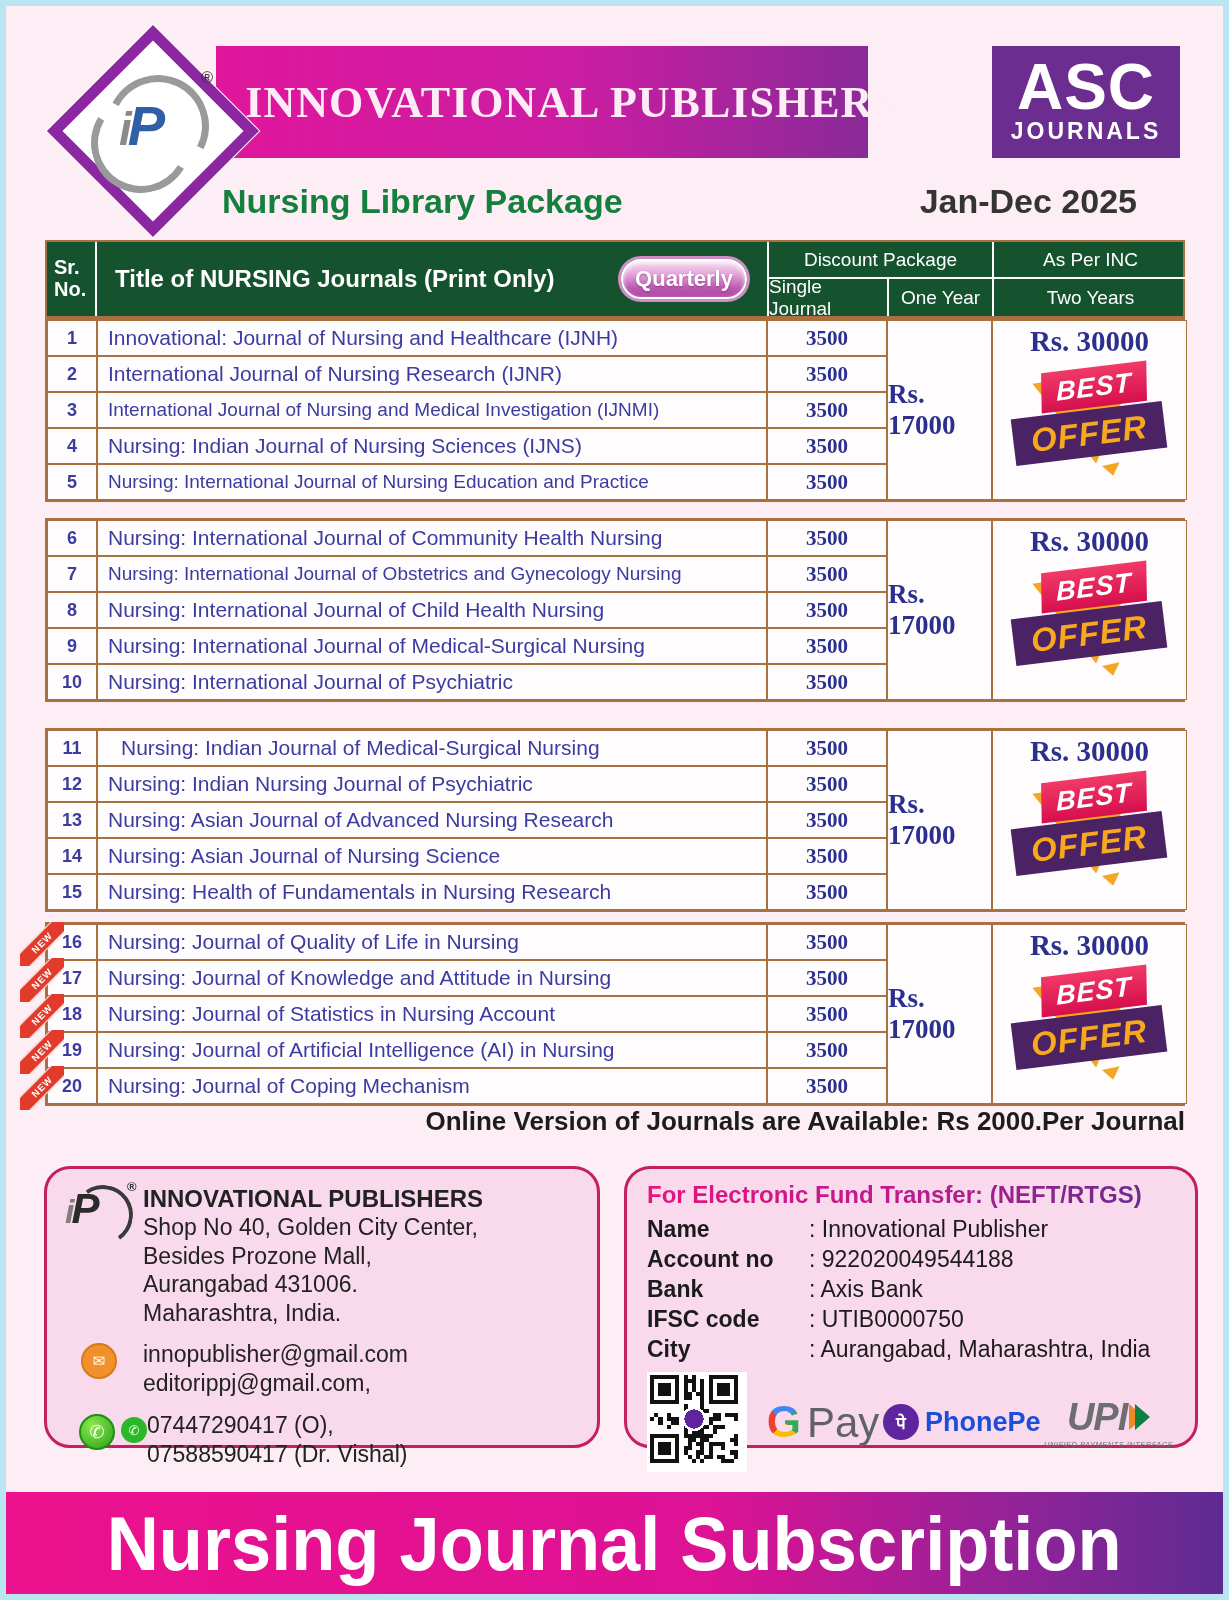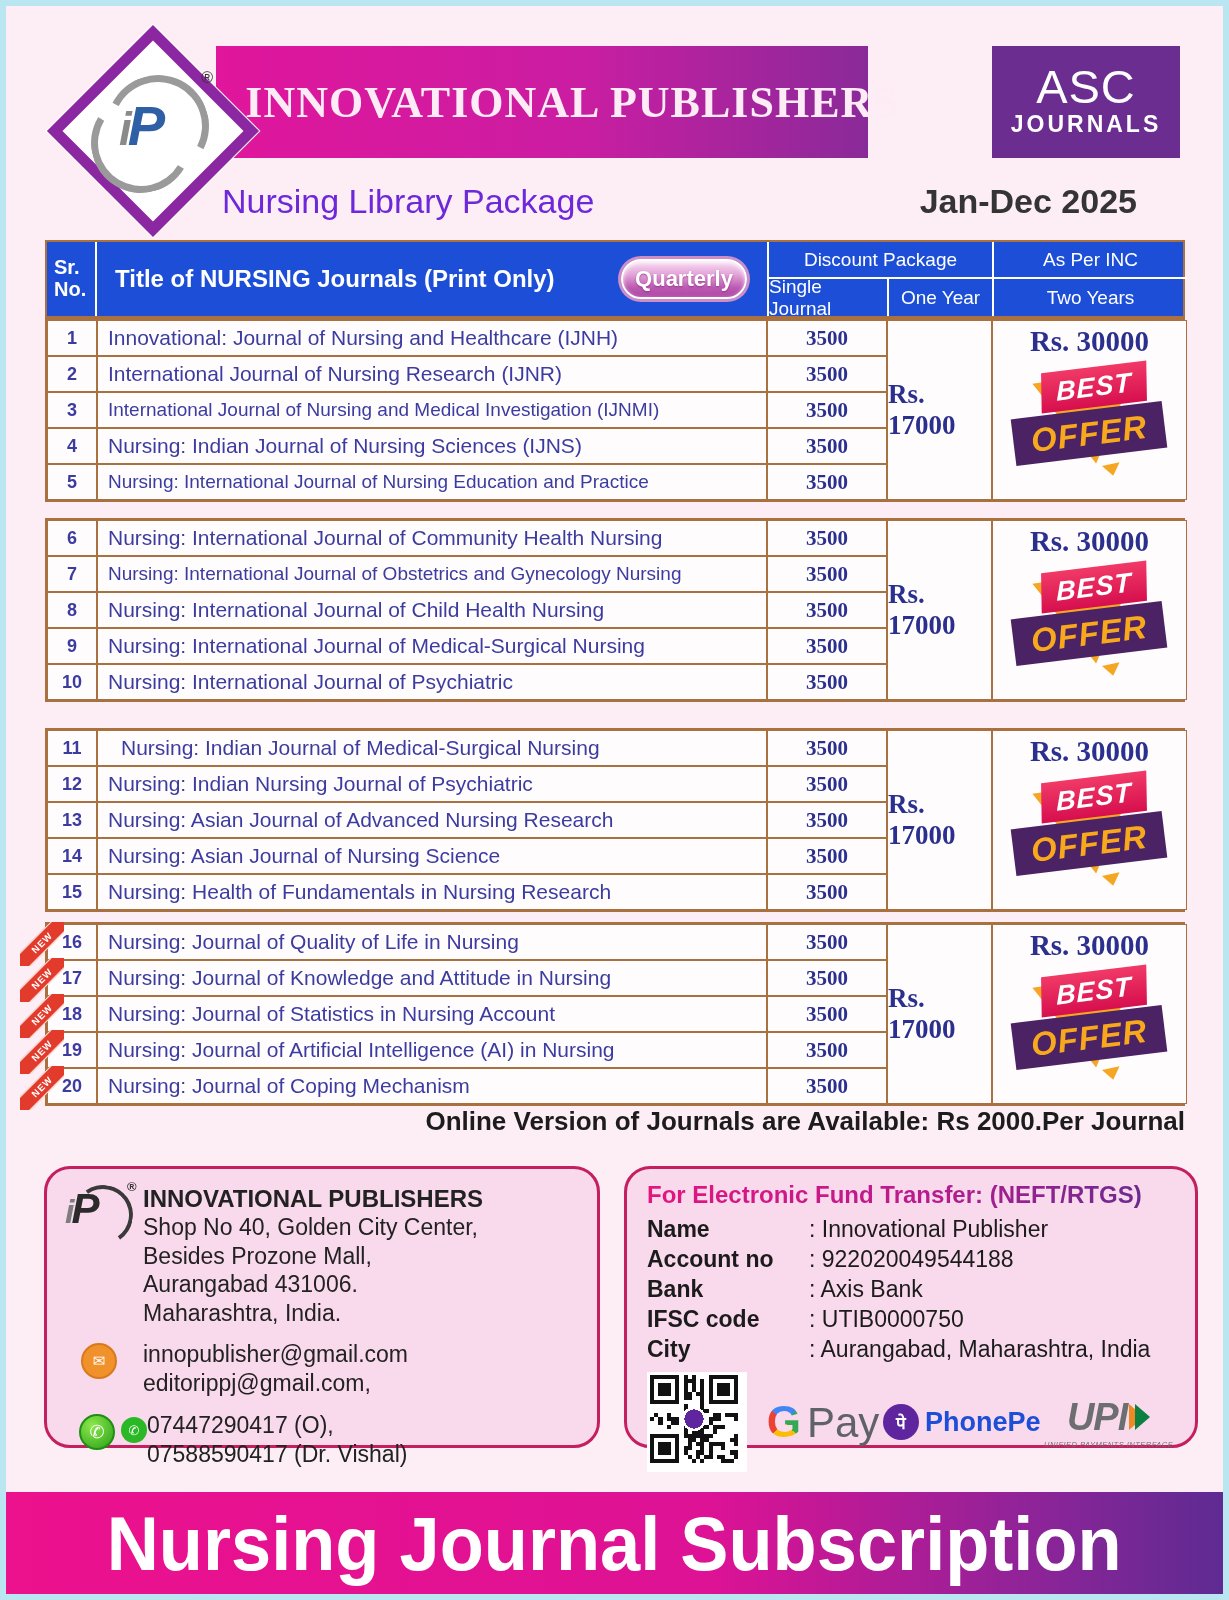--- a/index.html
+++ b/index.html
@@ -6,40 +6,40 @@
   .page{position:relative;width:1229px;height:1600px;background:#fdeef6;border:6px solid #b9e6f0;
         box-sizing:border-box;overflow:hidden;font-family:"Liberation Sans",sans-serif;}
 
   
   .banner{position:absolute;left:210px;top:40px;width:652px;height:112px;
           background:linear-gradient(90deg,#e0169c 0%,#cb1da2 55%,#8a2a99 100%);
           display:flex;align-items:center;justify-content:center;padding-left:60px;box-sizing:border-box;}
   .brand{font-family:"Liberation Serif",serif;font-weight:bold;font-size:44px;color:#fdebf6;letter-spacing:1px;white-space:nowrap;}
   .asc-badge{position:absolute;left:986px;top:40px;width:188px;height:112px;background:#6b2d90;
              display:flex;flex-direction:column;align-items:center;justify-content:center;color:#fff;}
-  .asc-top{font-size:47px;font-weight:normal;line-height:0.9;letter-spacing:1px;}
+  .asc-top{font-size:64px;font-weight:bold;line-height:0.9;letter-spacing:1px;}
   .asc-bot{font-size:23px;font-weight:bold;letter-spacing:3px;margin-top:2px;}
   .diamond{position:absolute;left:72px;top:50px;width:128px;height:128px;background:#fff;
            border:11px solid #8b27a0;transform:rotate(45deg);box-shadow:0 0 0 1px #fff;}
   .diamond-inner{position:absolute;inset:0;transform:rotate(-45deg);}
   .arc1{position:absolute;left:18px;top:8px;width:88px;height:88px;border-radius:50%;
         border:7px solid transparent;border-top-color:#9a9a9a;border-right-color:#9a9a9a;transform:rotate(-18deg);}
   .arc2{position:absolute;left:2px;top:26px;width:86px;height:86px;border-radius:50%;
         border:7px solid transparent;border-bottom-color:#9a9a9a;border-left-color:#9a9a9a;transform:rotate(-14deg);}
   .ip-text{position:absolute;left:30px;top:26px;font-style:italic;font-weight:bold;}
   .ip-i{color:#8a8a8a;font-size:46px;}
   .ip-p{color:#2f5fa5;font-size:56px;margin-left:-4px;}
   .reg-mark{position:absolute;right:4px;top:2px;font-size:16px;color:#333;}
-  .subtitle{position:absolute;left:216px;top:176px;font-size:34px;font-weight:normal;color:#6d28d9;}
+  .subtitle{position:absolute;left:216px;top:176px;font-size:34px;font-weight:bold;color:#15803d;}
   .period{position:absolute;right:86px;top:176px;font-size:34px;font-weight:bold;color:#343434;}
 
   
   .table-wrap{position:absolute;left:39px;top:234px;width:1140px;}
   .thead{display:grid;grid-template-columns:50px 670px 120px 105px 195px;grid-template-rows:37px 37px;
-         background:#1d4ed8;border:2px solid #a9713f;box-sizing:border-box;color:#fff;}
+         background:#14532d;border:2px solid #a9713f;box-sizing:border-box;color:#fff;}
   .hc{display:flex;align-items:center;box-sizing:border-box;}
   .hc-sr{grid-column:1;grid-row:1/3;border-right:2px solid #fff;padding-left:7px;
          font-size:20px;font-weight:bold;line-height:1.08;flex-direction:column;align-items:flex-start;justify-content:center;}
   .hc-title{grid-column:2;grid-row:1/3;padding-left:18px;font-size:24px;font-weight:bold;}
   .hc-disc{grid-column:3/5;grid-row:1;justify-content:center;font-size:19px;border-left:2px solid #fff;border-bottom:2px solid #fff;}
   .hc-inc{grid-column:5;grid-row:1;justify-content:center;font-size:19px;border-left:2px solid #fff;border-bottom:2px solid #fff;}
   .hc-single{grid-column:3;grid-row:2;justify-content:center;font-size:19px;border-left:2px solid #fff;}
   .hc-oneyear{grid-column:4;grid-row:2;justify-content:center;font-size:19px;border-left:2px solid #fff;}
   .hc-two{grid-column:5;grid-row:2;justify-content:center;font-size:19px;border-left:2px solid #fff;}
   .pill{margin-left:auto;margin-right:20px;width:122px;height:36px;border-radius:20px;

